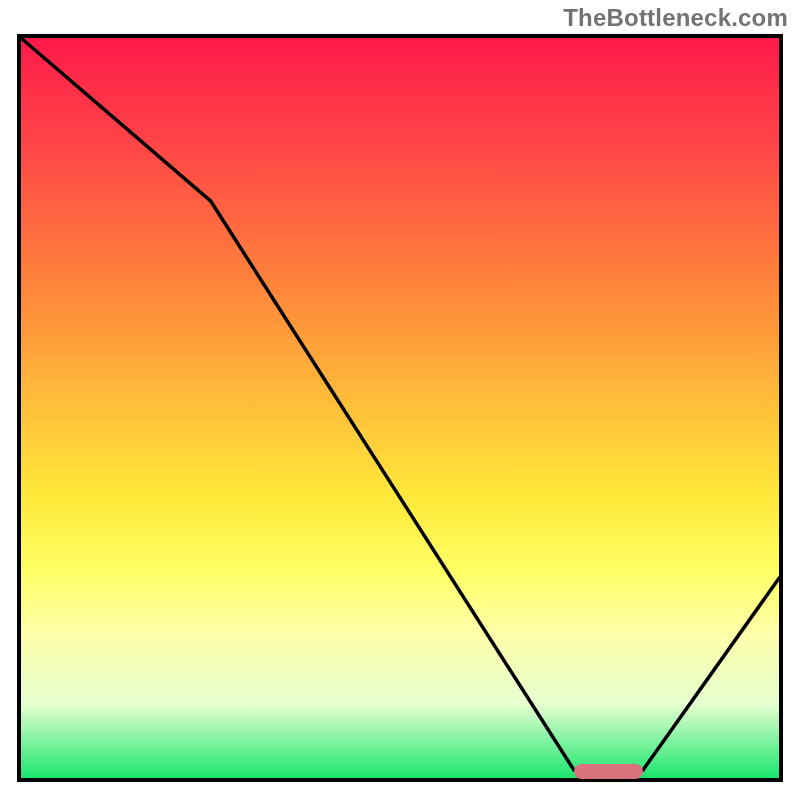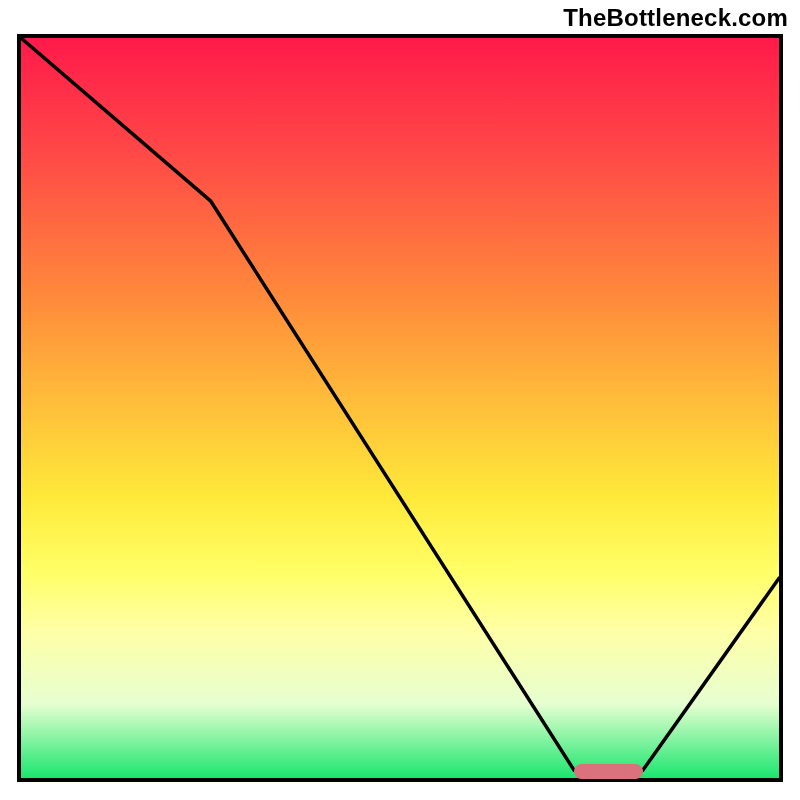--- a/index.html
+++ b/index.html
@@ -14,21 +14,21 @@
     position: relative;
     width: 800px;
     height: 800px;
   }
   .watermark {
     position: absolute;
     top: 4px;
     right: 12px;
     font-size: 24px;
     font-weight: 600;
-    color: #000000;
+    color: #737373;
     letter-spacing: 0.2px;
     text-align: right;
   }
   .chart-frame {
     position: absolute;
     left: 17px;
     top: 34px;
     width: 766px;
     height: 748px;
     box-sizing: border-box;

